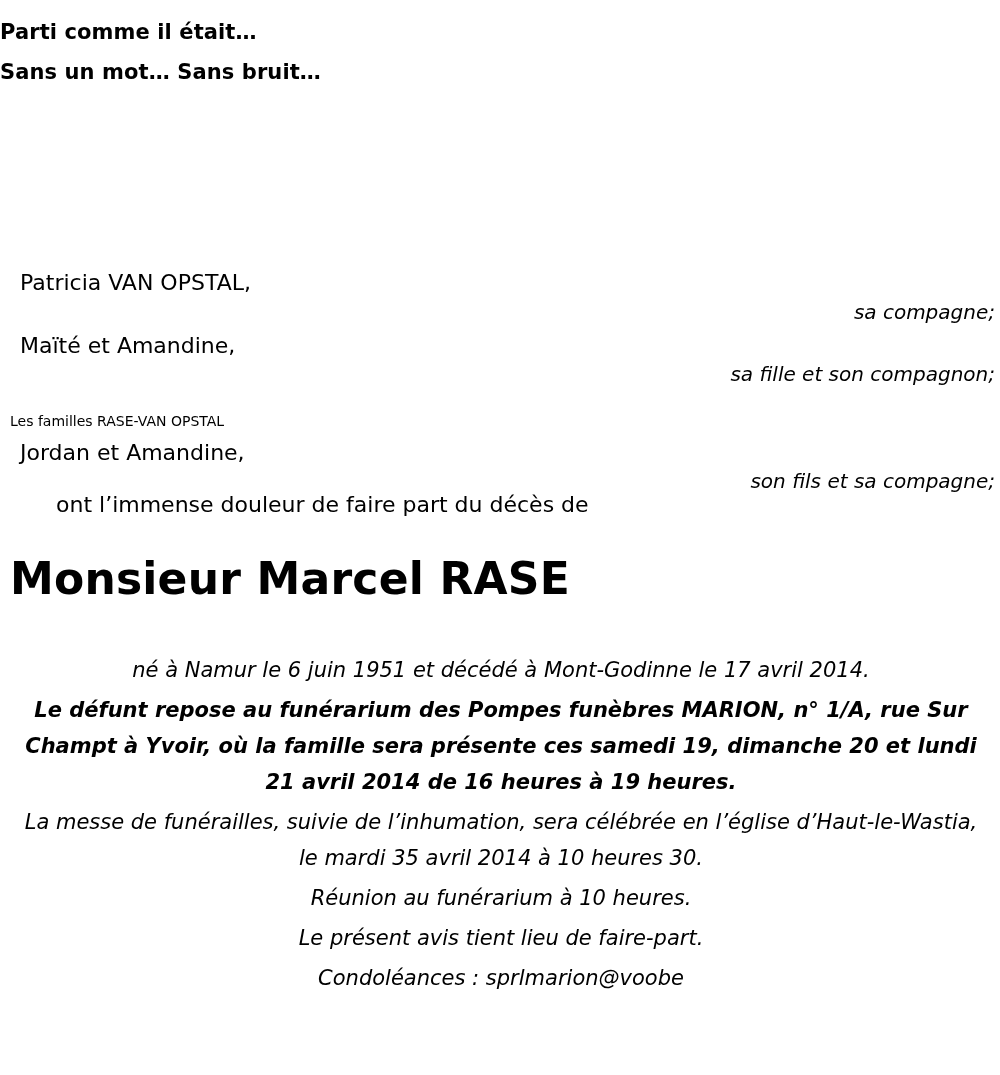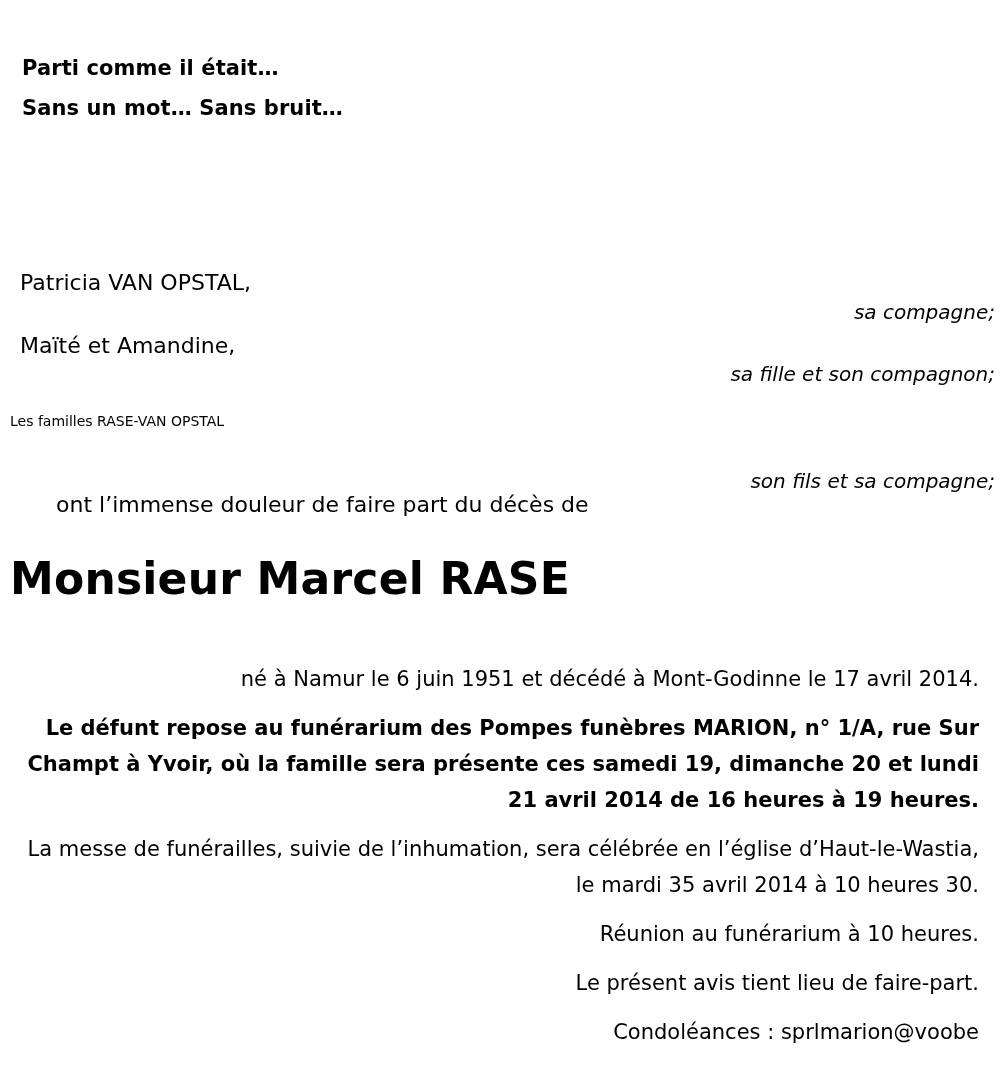--- a/index.html
+++ b/index.html
@@ -18,24 +18,23 @@
     position: relative;
     width: 1000px;
     height: 1075px;
     padding: 0;
     box-sizing: border-box;
   }
 
   
   .epitaph {
     position: absolute;
-    left: 22px;
+    left: 0;
     top: 12px;
     width: 960px;
-    margin-top: 36px;
   }
   .epitaph-line {
     font-size: 21px;
     font-weight: bold;
     line-height: 40px;
     white-space: nowrap;
     letter-spacing: 0.1px;
   }
 
   
@@ -104,22 +103,23 @@
   
   .body-block {
     position: absolute;
     left: 10px;
     top: 648px;
     width: 982px;
   }
   .para {
     font-size: 21px;
     line-height: 36px;
-    margin: 13px;
-    text-align: right;
+    margin: 4px;
+    text-align: center;
+    font-style: italic;
   }
   .para.bold {
     font-weight: bold;
     margin-top: 3px;
   }
   .para.spaced-top {
     margin-top: 4px;
   }
   .nowrap-para {
     white-space: nowrap;
@@ -135,20 +135,21 @@
     <div class="epitaph-line">Sans un mot… Sans bruit…</div>
   </div>
 
   <div class="family">
     <div class="fam-name n0">Patricia VAN OPSTAL,</div>
     <div class="fam-rel r0">sa compagne;</div>
 
     <div class="fam-name n1">Maïté et Amandine,</div>
     <div class="fam-rel r1">sa fille et son compagnon;</div>
 
+    <div class="fam-name n2">Jordan et Amandine,</div>
     <div class="fam-rel r2">son fils et sa compagne;</div>
   </div>
 
   <div class="families-line">Les familles RASE-VAN OPSTAL</div>
   <div class="leadin-line">ont l’immense douleur de faire part du décès de</div>
 
   <div class="deceased">Monsieur Marcel RASE</div>
 
   <div class="body-block">
     <p class="para nowrap-para">né à Namur le 6 juin 1951 et décédé à Mont-Godinne le 17 avril 2014.</p>

